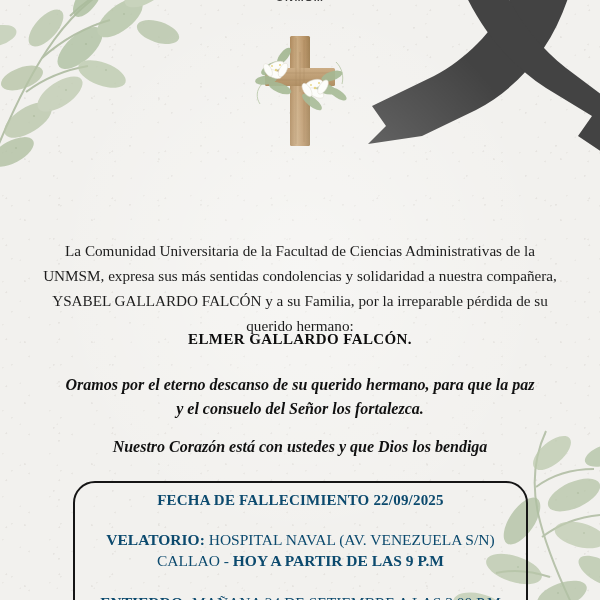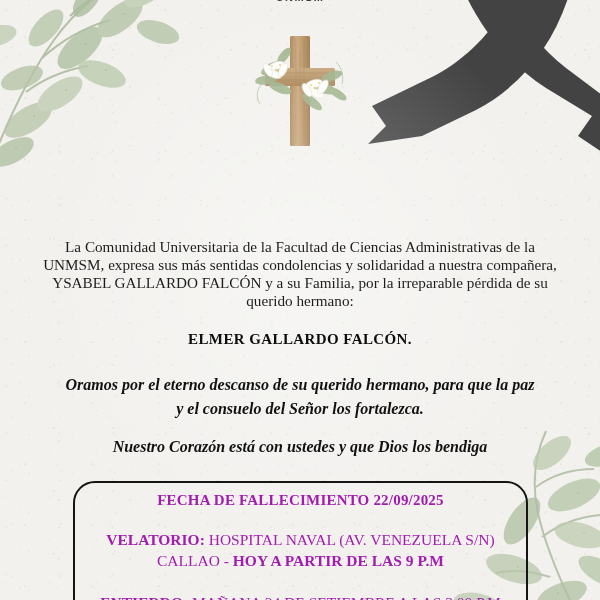--- a/index.html
+++ b/index.html
@@ -49,21 +49,21 @@
   #title{
     position:absolute; left:0; right:0; top:151px;
     text-align:center;
     font-family:"Liberation Serif", serif;
     font-size:56px; line-height:1.05; color:#0d0d0d;
     letter-spacing:.5px;
   }
   #body-para{
     position:absolute; left:38px; width:524px; top:238px;
     text-align:center;
-    font-size:15.2px; line-height:18px; color:#1d1d1d;
+    font-size:15.2px; line-height:25px; color:#1d1d1d;
   }
   #deceased{
     position:absolute; left:0; right:0; top:331px;
     text-align:center;
     font-weight:700; font-size:15px; letter-spacing:.4px; color:#0d0d0d;
   }
   #prayer{
     position:absolute; left:60px; width:480px; top:373px;
     text-align:center;
     font-weight:700; font-style:italic; font-size:16px; line-height:24px; color:#111;
@@ -78,21 +78,21 @@
     position:absolute; left:73px; top:481px; width:455px; height:140px;
     border:2px solid #151515;
     border-radius:22px;
     background:transparent;
   }
   #details-inner{
     position:absolute; left:0; right:0; top:0;
     padding:9px 14px 0 14px;
     text-align:center;
   }
-  .det-line{ color:#a21caf; }
+  .det-line{ color:#0c4a6e; }
   #fecha{
     font-weight:700; font-size:15px; letter-spacing:.2px;
     margin-bottom:20px;
   }
   #velatorio{
     font-size:15.5px; line-height:21px;
   }
   #velatorio b{ font-weight:700; }
   #entierro{
     margin-top:21px;

